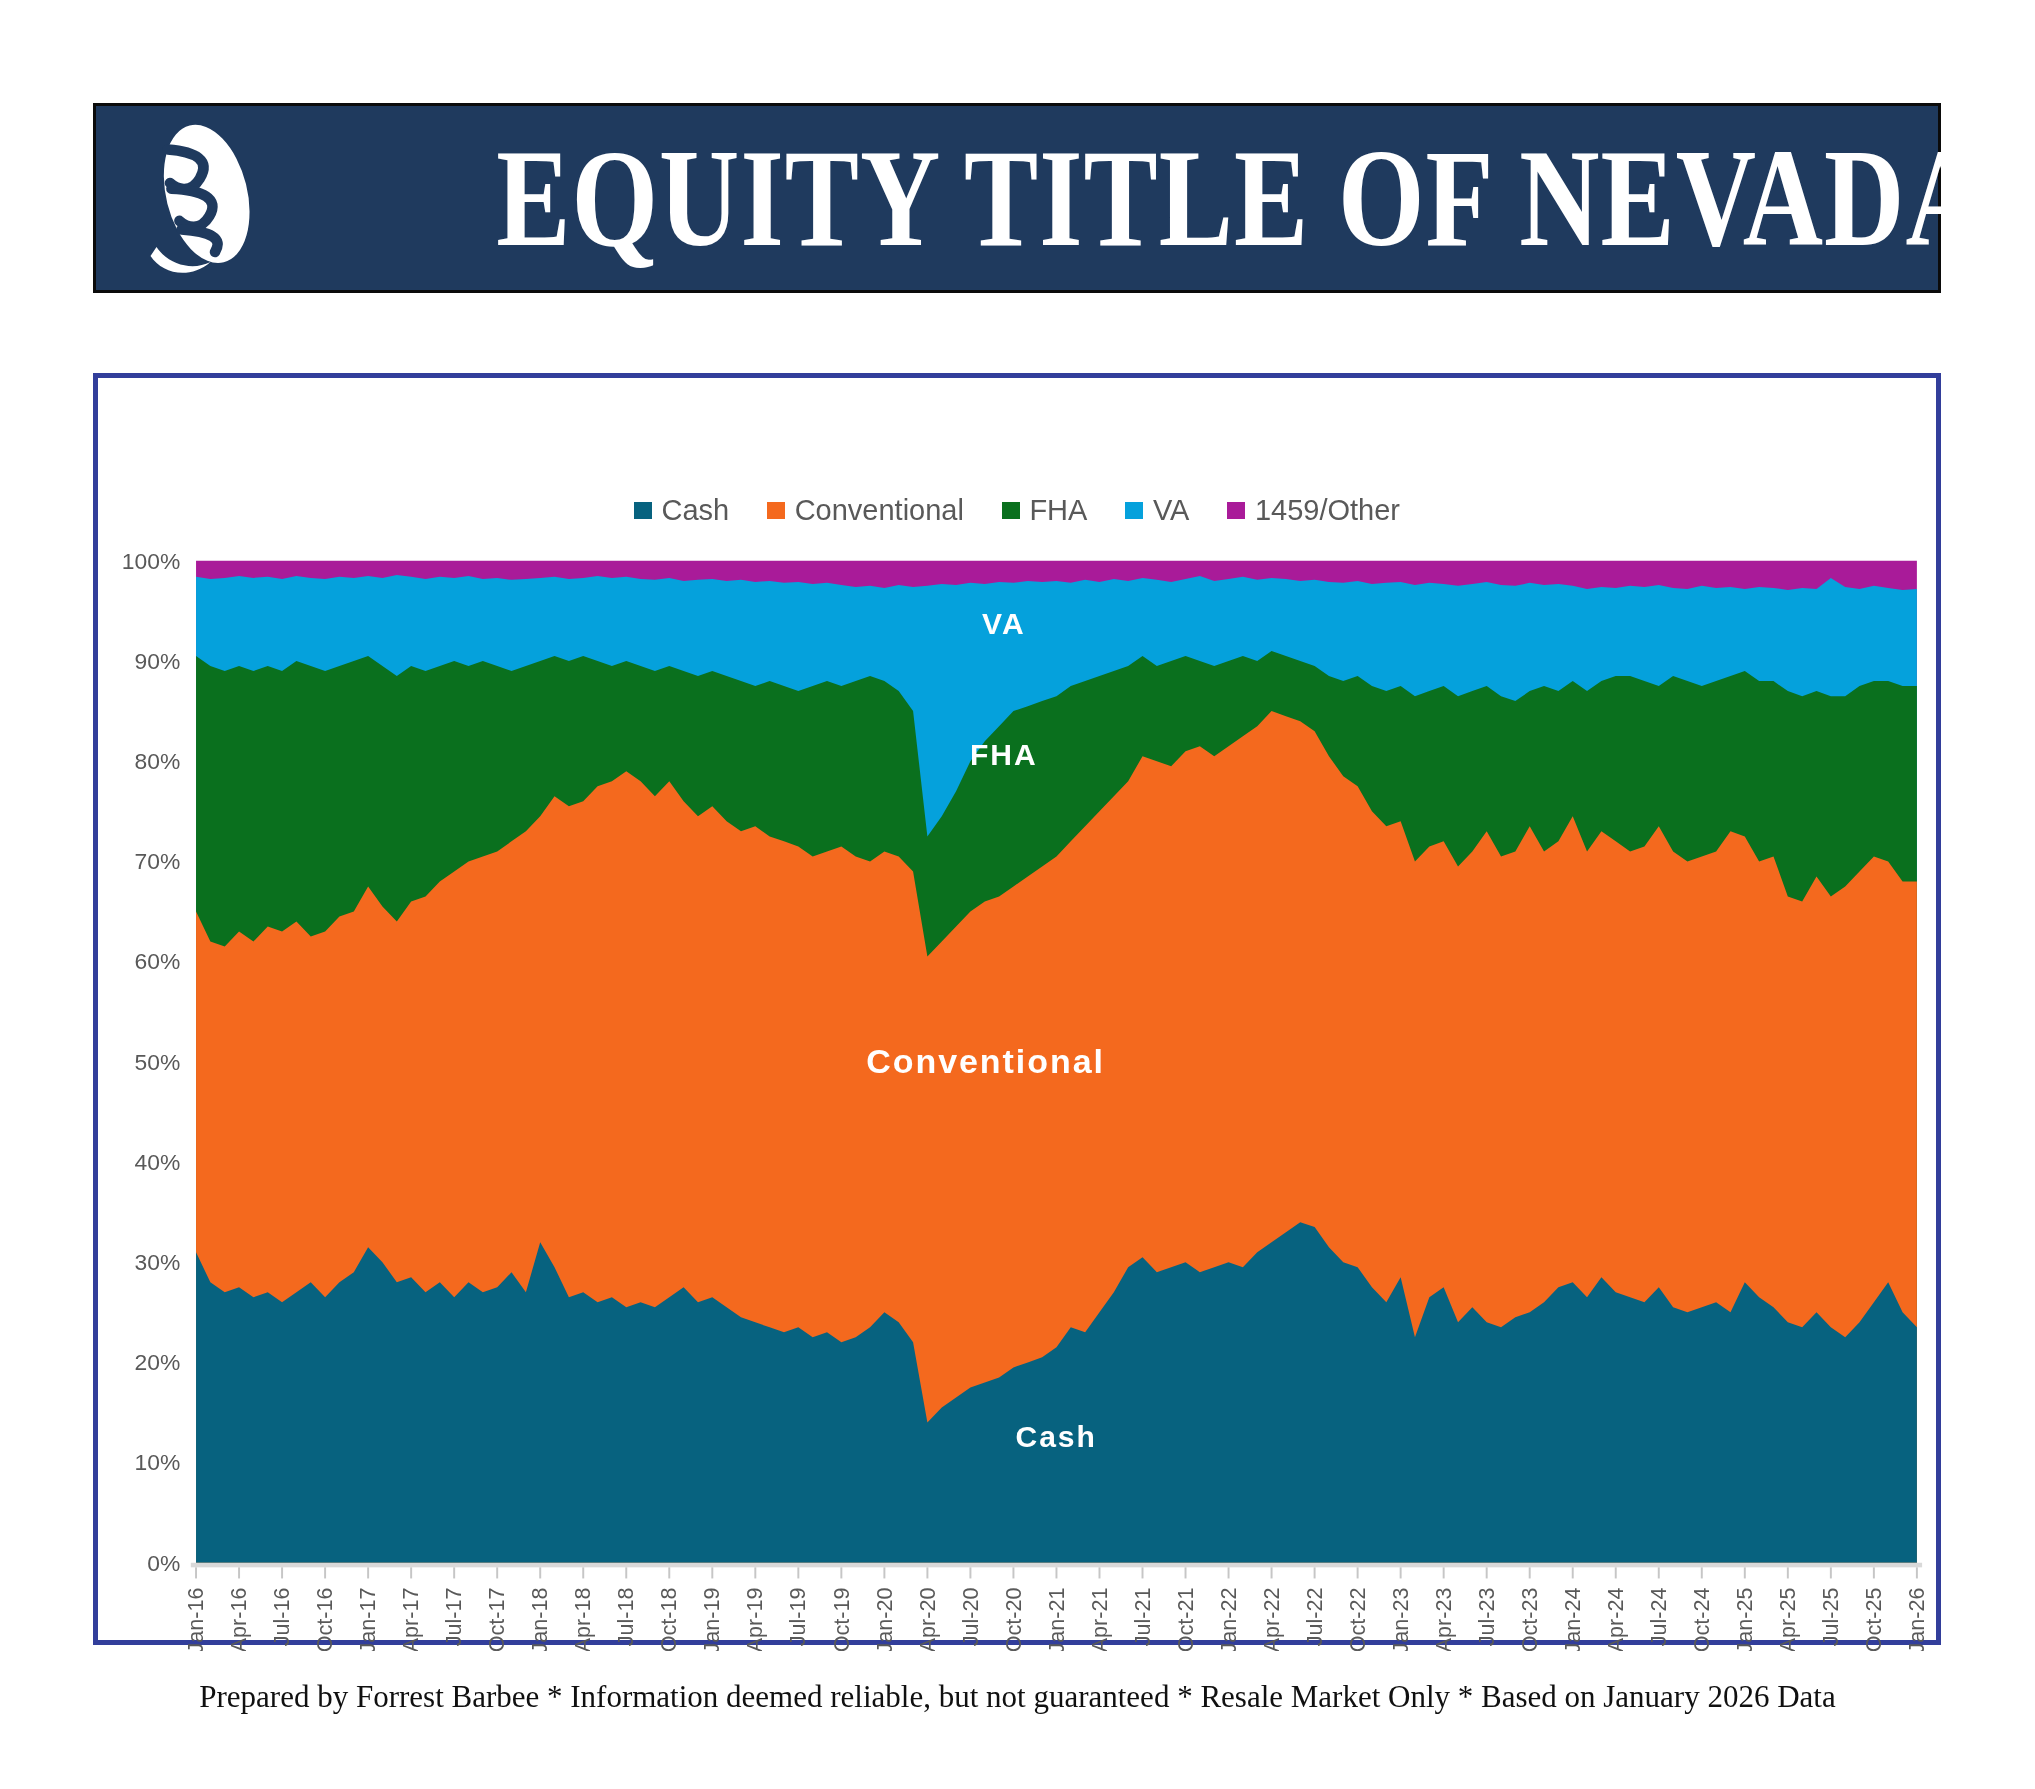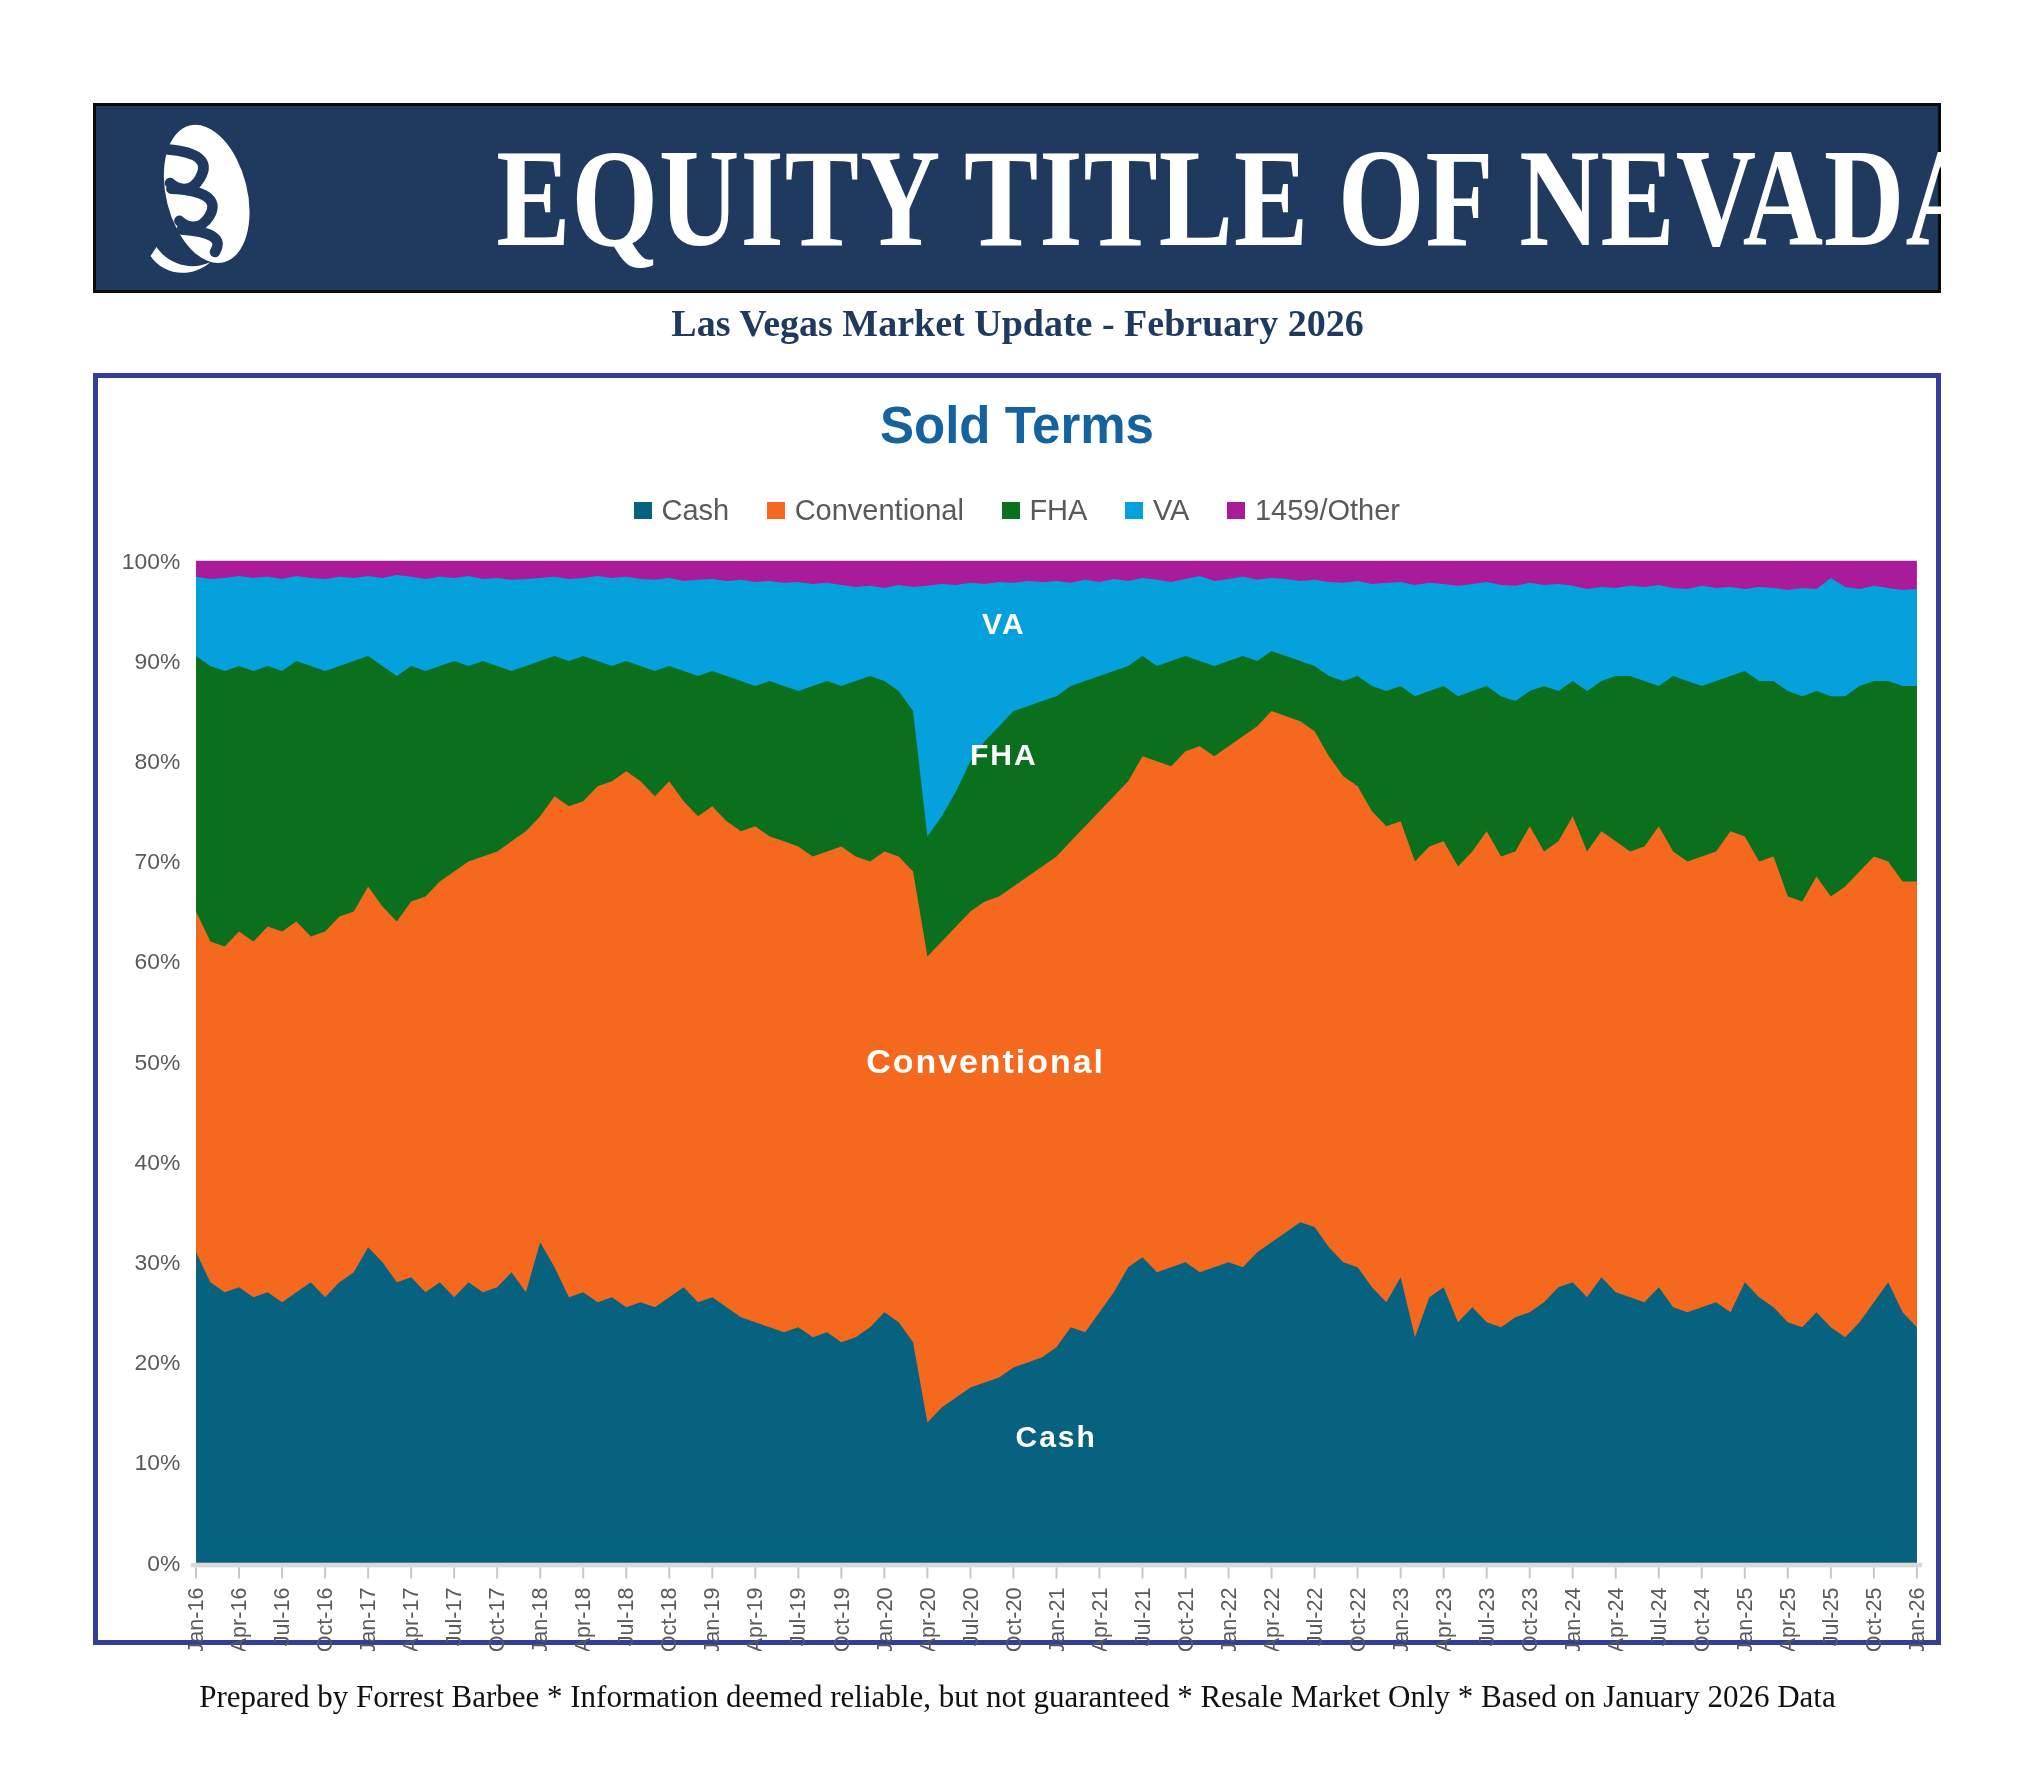--- a/index.html
+++ b/index.html
@@ -47,24 +47,22 @@
           <path d="M40 72 C58 78 66 84 58 92" fill="none" stroke="#1F3A5E" stroke-width="7" stroke-linecap="round"></path>
         </g>
         <path d="M28 88 C36 100 52 104 64 98 C50 110 32 106 24 94 Z" fill="#ffffff"></path>
       </svg>
     </div>
     <div class="banner-title-wrap">
       <span class="banner-title">EQUITY TITLE OF NEVADA</span>
     </div>
   </div>
 
-  <div class="subtitle">Las Vegas Market Update - February 2026</div>
 
   <div class="chart-box">
-    <div class="chart-title">Sold Terms</div>
 
     <div class="legend">
         <div class="legend-item">
           <span class="legend-chip" style="background: rgb(7, 98, 127);"></span>
           <span class="legend-label">Cash</span>
         </div>
         <div class="legend-item">
           <span class="legend-chip" style="background: rgb(244, 105, 30);"></span>
           <span class="legend-label">Conventional</span>
         </div>

